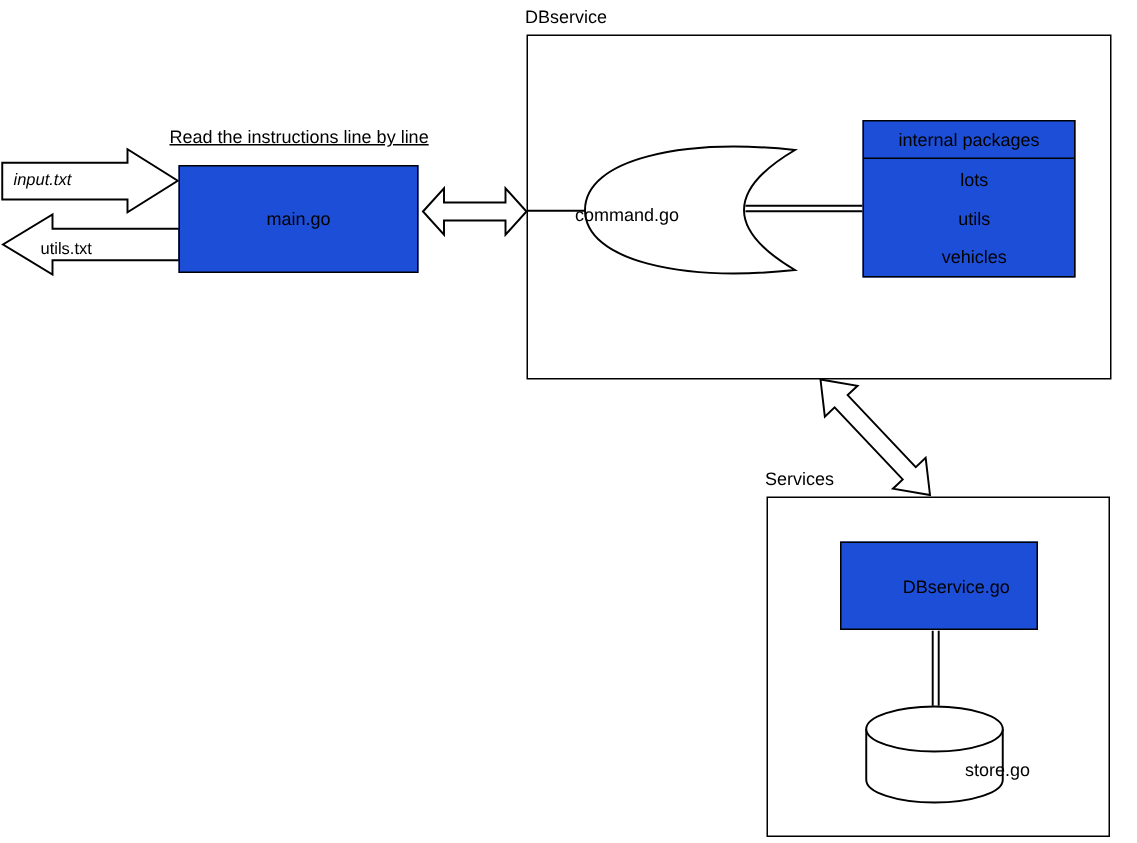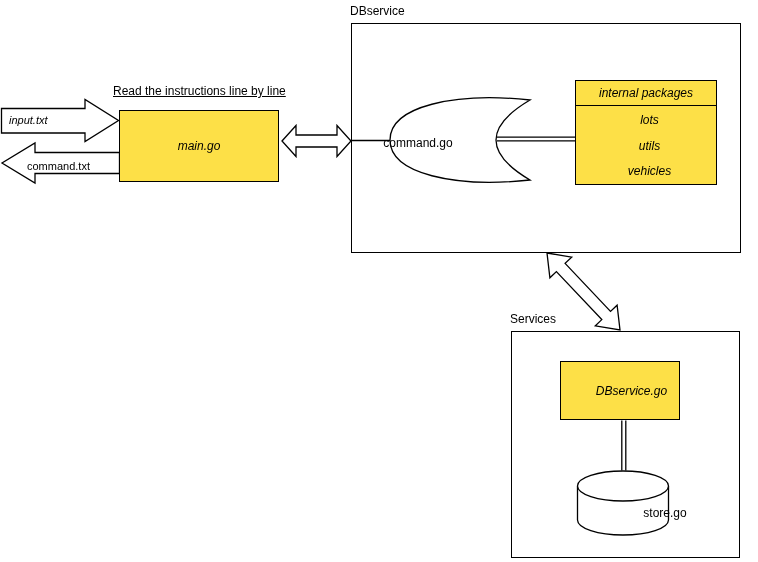--- a/index.html
+++ b/index.html
@@ -14,21 +14,21 @@
   }
   .layer { position: absolute; left: 0; top: 0; }
   .shape { fill: #ffffff; stroke: #000000; stroke-width: 1.3; }
   .wire  { stroke: #000000; stroke-width: 1.3; fill: none; }
   .box {
     position: absolute;
     border: 1.3px solid #000000;
     background: transparent;
     box-sizing: border-box;
   }
-  .filledbox { background: #fde047; font-style: italic; }
+  .filledbox { background: #1d4ed8; }
   .centerlabel { display: flex; align-items: center; justify-content: center; }
   .lbl {
     position: absolute;
     font-size: 12px;
     line-height: 14px;
     white-space: nowrap;
   }
   .lbl-small { font-size: 11px; line-height: 13px; }
   .lbl-center { text-align: center; }
   .boxtext { font-size: 12px; }
@@ -76,38 +76,38 @@
     <ellipse class="shape" cx="623" cy="486" rx="45.5" ry="15"></ellipse>
   </svg>
 
   <div class="lbl lbl-center" style="left:113px; top:84px; width:172px;text-decoration:underline;">Read the instructions line by line</div>
 
   <div class="box filledbox centerlabel" style="left:119px; top:110px; width:160px; height:72px;">
     <span class="boxtext">main.go</span>
   </div>
 
   <div class="lbl lbl-small" style="left:9px; top:114px;font-style:italic;">input.txt</div>
-  <div class="lbl lbl-small" style="left:27px; top:160px;">command.txt</div>
+  <div class="lbl lbl-small" style="left:27px; top:160px;">utils.txt</div>
 
   <div class="lbl" style="left:350px; top:4px;">DBservice</div>
   <div class="box" style="left:351px; top:23px; width:390px; height:230px;"></div>
 
   <div class="lbl lbl-center" style="left:376px; top:136px; width:84px;">command.go</div>
 
   <div class="box filledbox" style="left:575px; top:80px; width:142px; height:105px;">
     <div class="internal-header">internal packages</div>
     <div class="internal-items">
       <div class="internal-item">lots</div>
       <div class="internal-item">utils</div>
       <div class="internal-item">vehicles</div>
     </div>
   </div>
 
   <div class="lbl" style="left:510px; top:312px;">Services</div>
   <div class="box" style="left:511px; top:331px; width:229px; height:227px;"></div>
 
-  <div class="box filledbox centerlabel" style="left:560px; top:361px; width:120px; height:59px;padding-left:23px;">
+  <div class="box filledbox centerlabel" style="left:560px; top:361px; width:132px; height:59px;padding-left:23px;">
     <span class="boxtext">DBservice.go</span>
   </div>
 
   <div class="lbl lbl-center" style="left:577px; top:506px; width:92px;margin-left:42px;">store.go</div>
 
 </div>
 
 </body></html>

